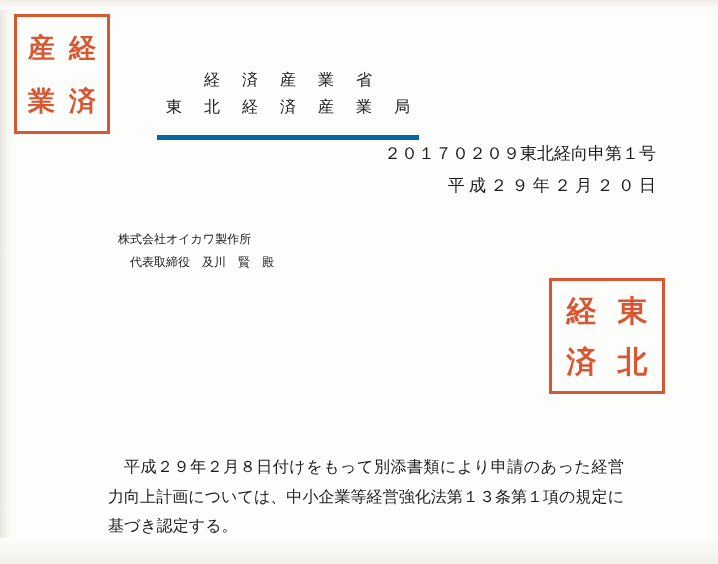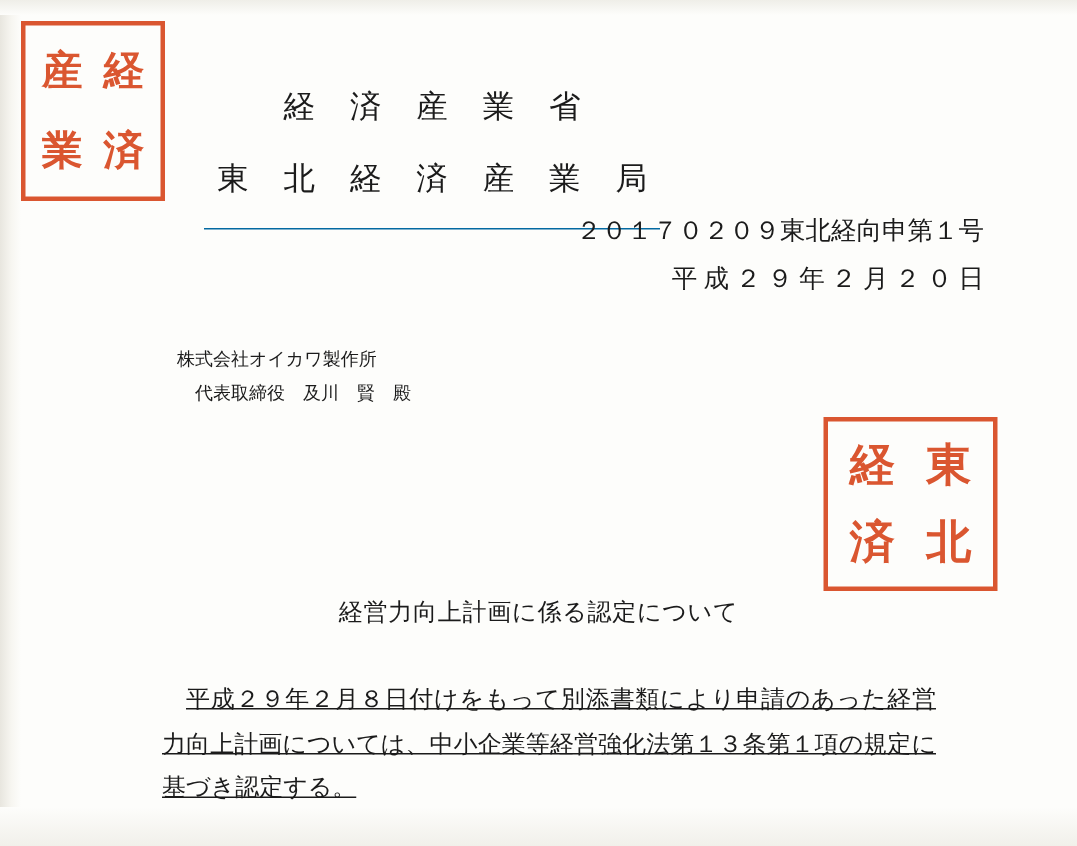--- a/index.html
+++ b/index.html
@@ -90,34 +90,34 @@
   }
   .seal-body span:nth-child(1) { grid-column: 2; grid-row: 1; }
   .seal-body span:nth-child(2) { grid-column: 2; grid-row: 2; }
   .seal-body span:nth-child(3) { grid-column: 1; grid-row: 1; }
   .seal-body span:nth-child(4) { grid-column: 1; grid-row: 2; }
 
   
   .issuer-block {
     position: absolute;
     left: 0;
-    top: 56px;
+    top: 68px;
     width: 576px;
     text-align: center;
-    font-size: 21px;
+    font-size: 16px;
     line-height: 1.45;
   }
   .issuer-line1 { letter-spacing: 9px; padding-left: 9px; }
   .issuer-line2 {
     letter-spacing: 9px;
     padding-left: 9px;
     display: inline-block;
-    border-bottom: 1px solid #0369a1;
+    border-bottom: 5px solid #0369a1;
     padding-bottom: 17px;
-    margin-top: 18px;
+    margin-top: 4px;
   }
 
   .docnum-block {
     position: absolute;
     right: 62px;
     top: 138px;
     text-align: right;
     font-size: 17px;
     line-height: 1.9;
   }
@@ -191,19 +191,18 @@
   </div>
 
 
   <div class="seal seal-body">
     <span>東</span>
     <span>北</span>
     <span>経</span>
     <span>済</span>
   </div>
 
-  <div class="doc-title">経営力向上計画に係る認定について</div>
 
   <div class="body-block">
-    <p class="body-indent" style="margin:0;text-decoration:underline;">平成２９年２月８日付けをもって別添書類により申請のあった経営力向上計画については、中小企業等経営強化法第１３条第１項の規定に基づき認定する。</p>
+    <p class="body-indent" style="margin:0;">平成２９年２月８日付けをもって別添書類により申請のあった経営力向上計画については、中小企業等経営強化法第１３条第１項の規定に基づき認定する。</p>
   </div>
 
 </div>
 
 </body></html>

